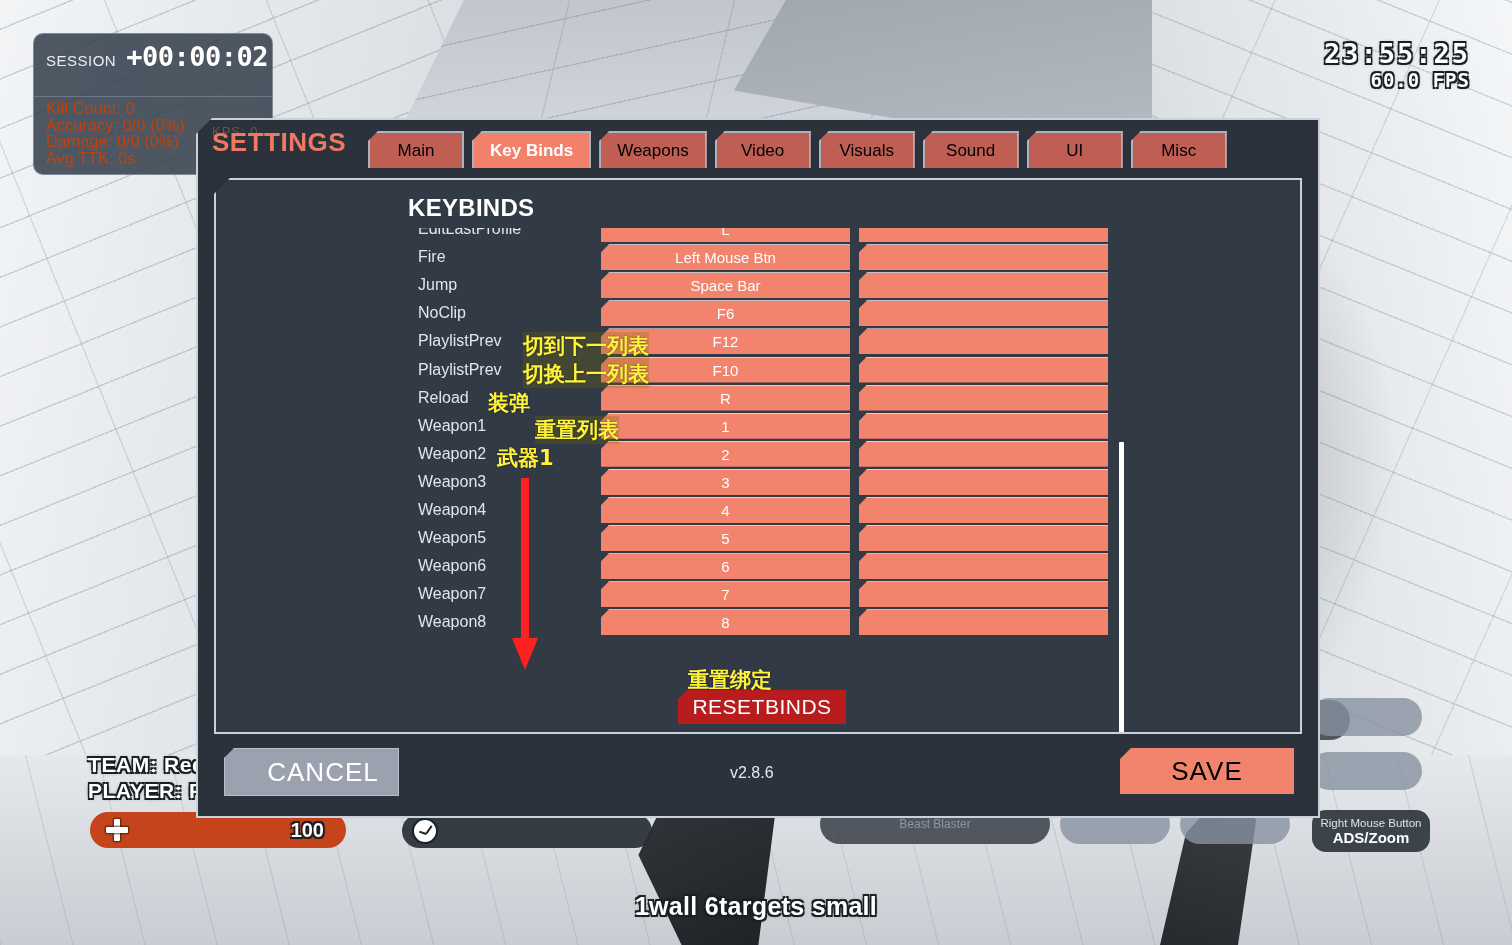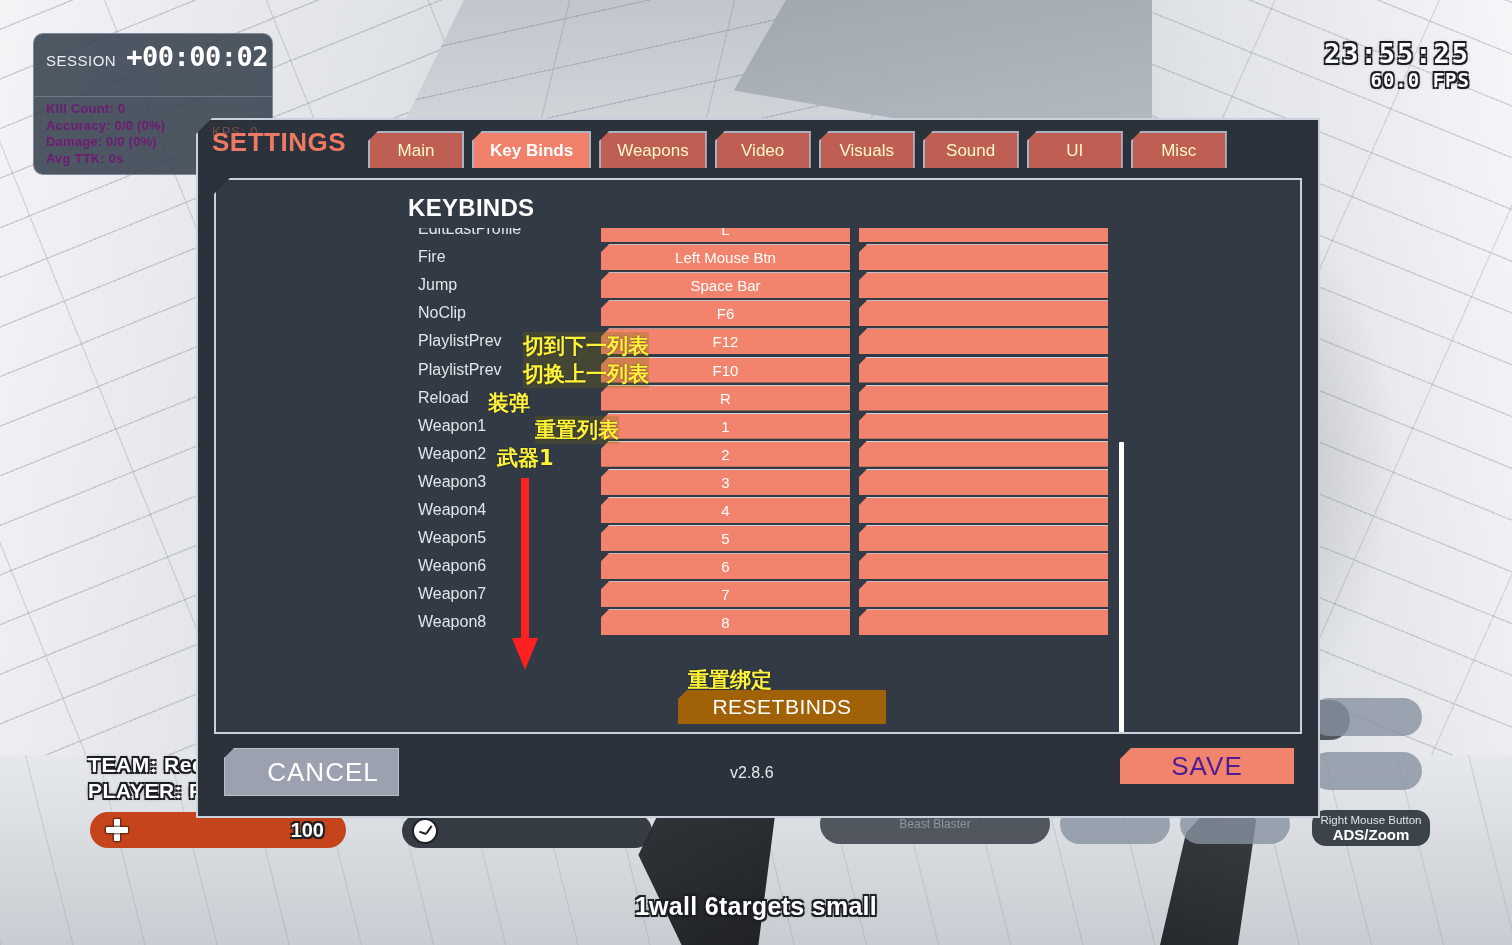--- a/index.html
+++ b/index.html
@@ -86,21 +86,21 @@
   }
   #session-head {
     display:flex; align-items:baseline; gap:10px;
     padding:7px 12px 24px 12px;
     border-bottom:1px solid rgba(190,200,212,.30);
   }
   #session-head .lbl { font-size:15px; letter-spacing:.5px; color:#e9edf2; }
   #session-head .val { font-size:27px; font-weight:bold; color:#ffffff;
                        font-family:"DejaVu Sans Mono", monospace; letter-spacing:-.5px;}
   #session-stats { padding:4px 12px 7px 12px; }
-  #session-stats div { font-size:13px; color:#701a75; line-height:16.5px; letter-spacing:.2px;font-weight:bold; }
+  #session-stats div { font-size:16px; color:#c2410c; line-height:16.5px; letter-spacing:.2px; }
 
   #clock-hud {
     position:absolute; right:42px; top:38px; text-align:right;
   }
   #clock-hud .time { font-size:27px; font-weight:bold; letter-spacing:2px;
                      font-family:"DejaVu Sans Mono", monospace; }
   #clock-hud .fps  { font-size:19px; font-weight:bold; letter-spacing:1px;
                      font-family:"DejaVu Sans Mono", monospace; }
 
   #team-hud { position:absolute; left:88px; top:752px; }
@@ -143,21 +143,21 @@
     position:absolute; background:rgba(46,53,62,.80); border-radius:22px;
     display:flex; align-items:center; justify-content:center;
     color:rgba(190,198,208,.55); font-size:13px;
   }
   .wpn-slot.light { background:rgba(135,146,160,.80); }
   .gear-icon-sm {
     position:absolute; right:16px; top:50%; transform:translateY(-50%);
     width:22px; height:22px; color:rgba(190,198,208,.55);
   }
   #ads-pill {
-    position:absolute; left:1312px; top:810px; width:118px; height:36px;
+    position:absolute; left:1312px; top:810px; width:118px; height:42px;
     background:rgba(46,53,62,.92); border-radius:14px;
     display:flex; flex-direction:column; align-items:center; justify-content:center;
   }
   #ads-pill .rm { font-size:11.5px; color:#dfe4ea; white-space:nowrap; }
   #ads-pill .ads { font-size:15px; font-weight:bold; color:#fff; }
 
   #map-name {
     position:absolute; left:0; right:0; top:892px; text-align:center;
     font-size:25px; font-weight:bold; letter-spacing:.3px;
   }
@@ -178,21 +178,21 @@
     position:relative; height:50px; display:flex; align-items:flex-end;
     padding-left:14px; gap:8px;
   }
   #settings-title {
     font-size:26px; font-weight:bold; color:#ec7a63; letter-spacing:.5px;
     padding-bottom:12px; margin-right:14px;
   }
   .tab {
     height:37px; min-width:96px; padding:0 16px;
     display:flex; align-items:center; justify-content:center;
-    background:#bf5e53; color:#fef9c3; font-size:17px;
+    background:#bf5e53; color:#000000; font-size:17px;
     border-top:2px solid #aab4c0; border-left:2px solid #aab4c0; border-right:2px solid #aab4c0;
     clip-path: polygon(10px 0, 100% 0, 100% 100%, 0 100%, 0 10px);
     margin-bottom:2px;
   }
   .tab.active { background:#f2816b; color:#ffffff; font-weight:bold; }
 
   #content-frame {
     position:absolute; left:16px; top:58px; right:16px; bottom:82px;
     border:2px solid #c9d2dc;
     background:#323a45;
@@ -224,41 +224,41 @@
   .kb-btn.secondary { width:249px; margin-left:9px; }
 
   #scrollbar-track {
     position:absolute; left:903px; top:262px; width:5px; height:292px;
   }
   #scrollbar-thumb {
     width:5px; height:292px; background:#ffffff; border-radius:1px;
   }
 
   #resetbinds-btn {
-    position:absolute; left:462px; top:510px; width:208px; height:34px;
-    background:#a16207; color:#ffffff; font-size:21px; letter-spacing:.5px;
+    position:absolute; left:462px; top:510px; width:168px; height:34px;
+    background:#b91c1c; color:#ffffff; font-size:21px; letter-spacing:.5px;
     display:flex; align-items:center; justify-content:center;
     clip-path: polygon(9px 0, 100% 0, 100% 100%, 0 100%, 0 9px);
   }
 
   #footer {
     position:absolute; left:0; right:0; bottom:0; height:82px;
   }
   #cancel-btn {
     position:absolute; left:26px; top:14px; width:175px; height:48px;
     background:#9ba1ae; color:#ffffff; font-size:26px; letter-spacing:1px;
     display:flex; align-items:center; justify-content:center;
     border:1px solid #b9bfc9;
     clip-path: polygon(10px 0, 100% 0, 100% 100%, 0 100%, 0 10px);
     padding-left: 23px;
   }
   #version { position:absolute; left:532px; top:30px; font-size:16px; color:#e5e9ef; }
   #save-btn {
-    position:absolute; right:24px; top:14px; width:174px; height:36px;
-    background:#f2836c; color:#4c1d95; font-size:26px; letter-spacing:1px;
+    position:absolute; right:24px; top:14px; width:174px; height:46px;
+    background:#f2836c; color:#000000; font-size:26px; letter-spacing:1px;
     display:flex; align-items:center; justify-content:center;
     clip-path: polygon(11px 0, 100% 0, 100% 100%, 0 100%, 0 11px);
   }
 
   
   .cn-note {
     position:absolute; color:#fff33a; font-weight:bold;
     font-family:"DejaVu Sans", sans-serif;
     text-shadow:0 0 2px rgba(0,0,0,.5);
     white-space:nowrap;

